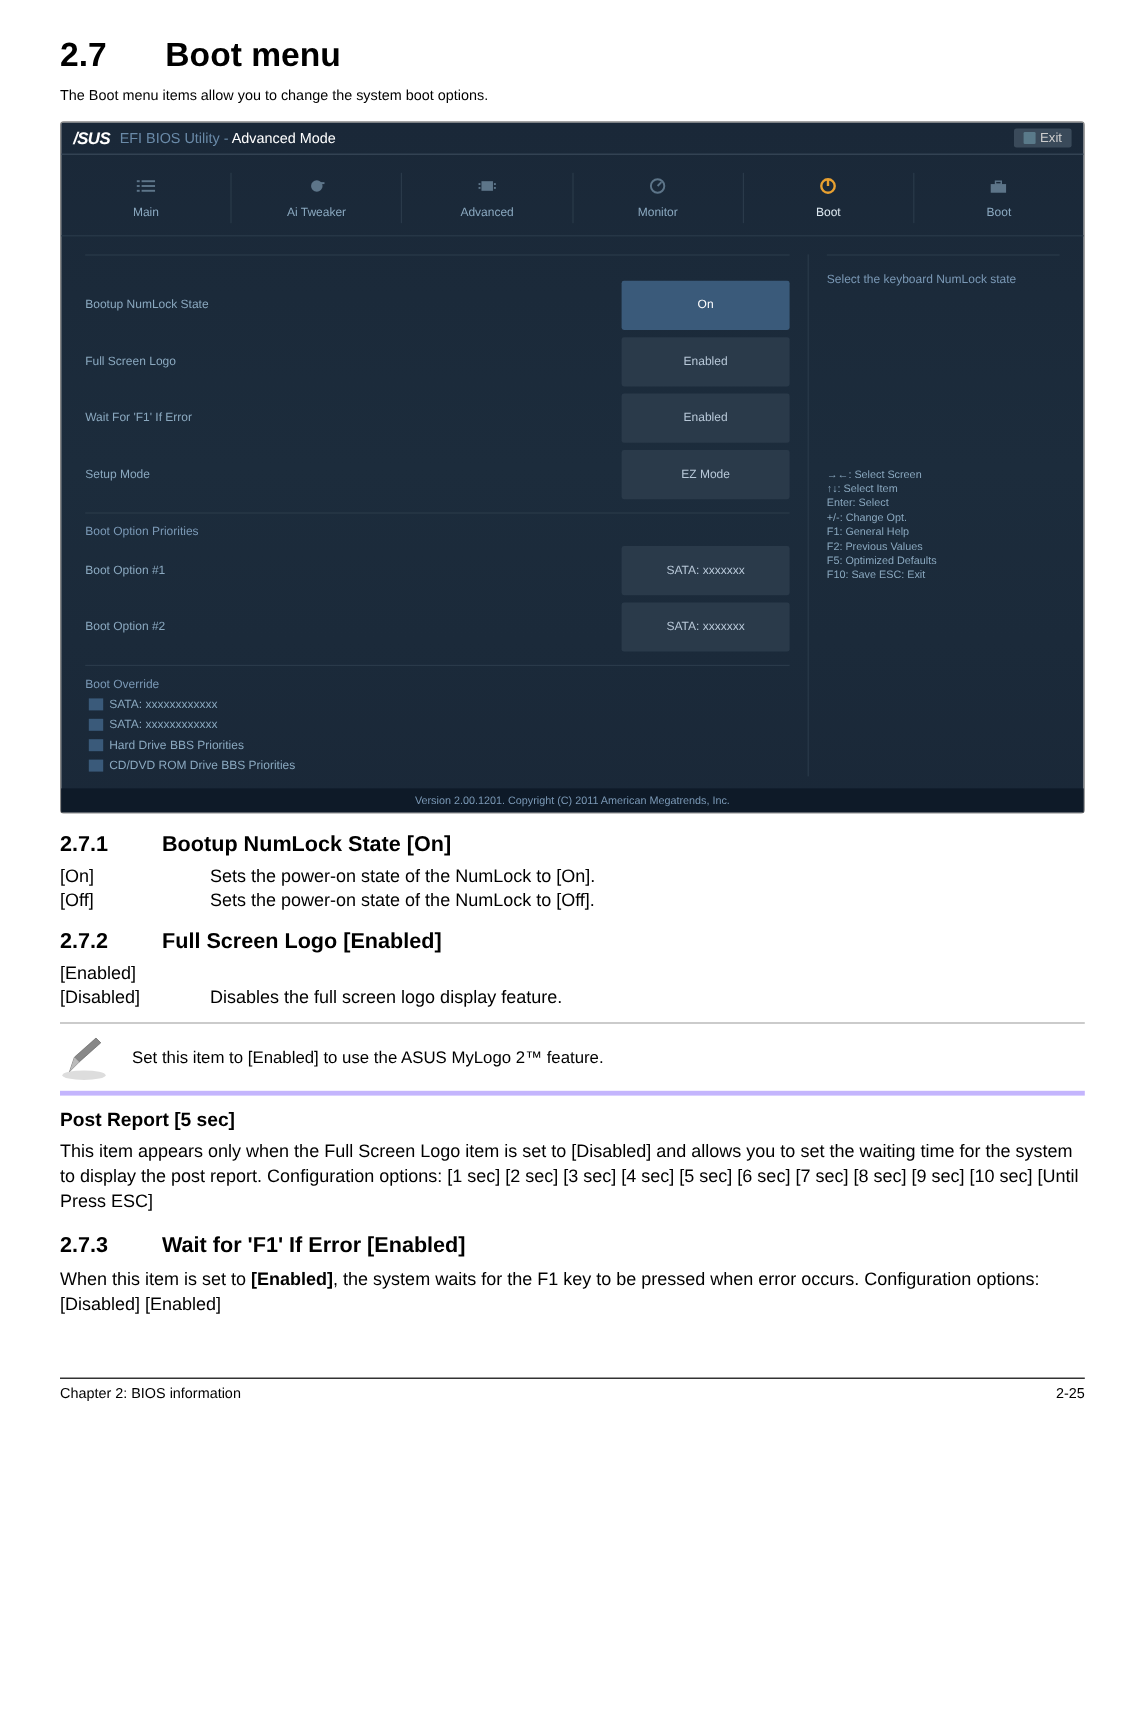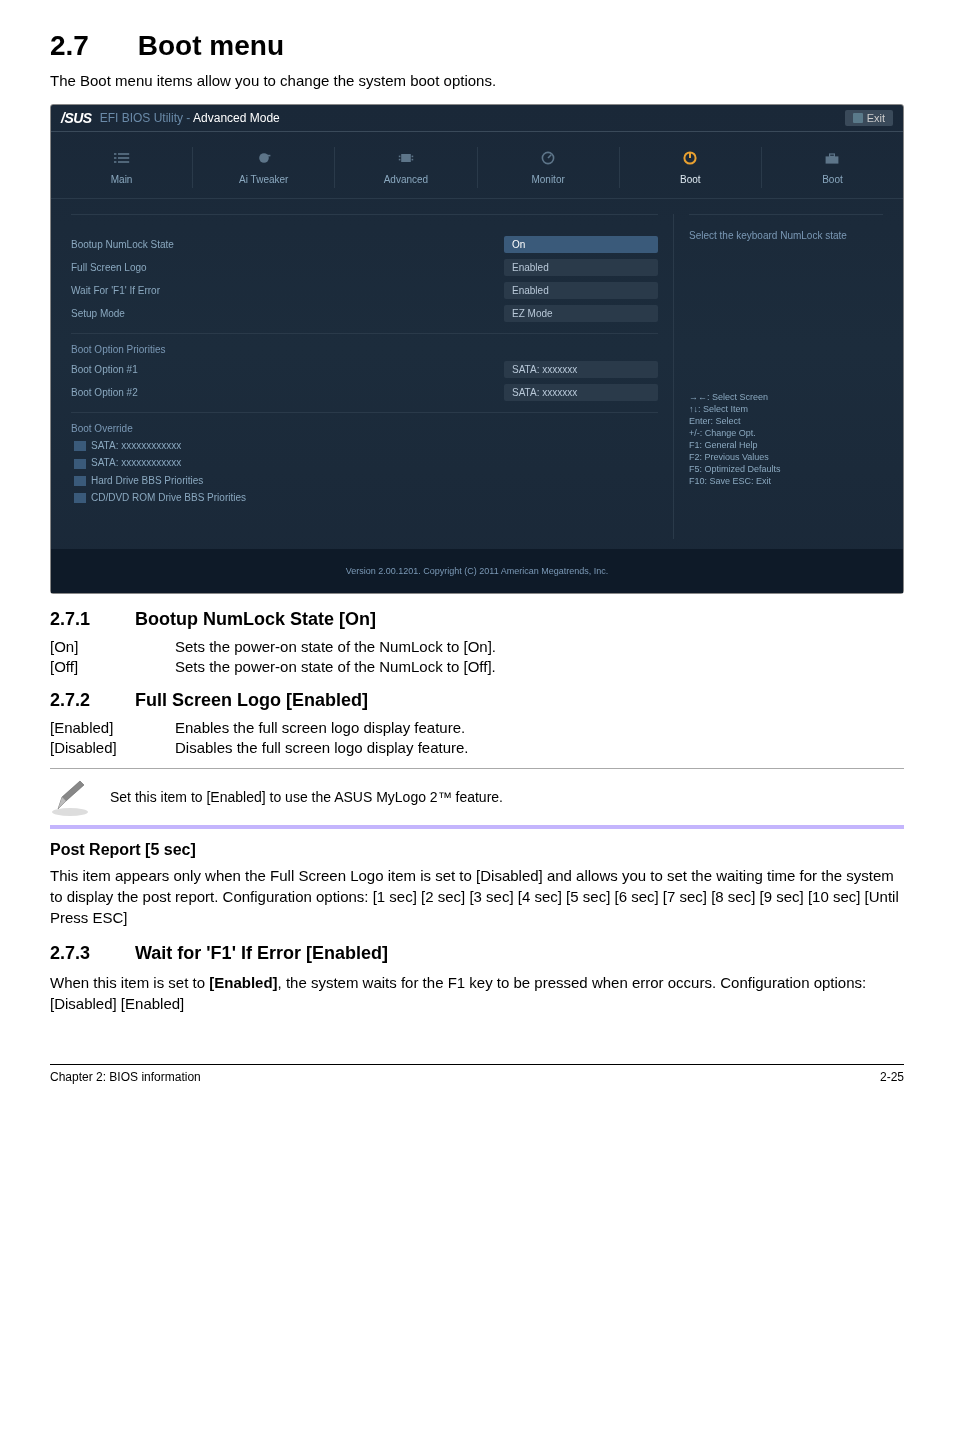--- a/index.html
+++ b/index.html
@@ -17,21 +17,21 @@
     .section-title {
       font-size: 28px;
       font-weight: bold;
       margin-bottom: 10px;
     }
     .section-number {
       display: inline-block;
       width: 80px;
     }
     .section-desc {
-      font-size: 15px;
+      font-size: 12px;
       margin-bottom: 15px;
     }
     .bios-window {
       background: linear-gradient(180deg, #1a2838 0%, #1c2c3c 50%, #1a2838 100%);
       border: 1px solid #888;
       border-radius: 3px;
       padding: 0;
       margin-bottom: 15px;
       color: #b8c8d8;
       font-size: 11px;
@@ -129,24 +129,24 @@
       display: flex;
       align-items: center;
       padding: 3px 0;
       font-size: 10px;
       color: #8aa8bf;
     }
     .setting-label {
       flex: 1;
     }
     .setting-value {
-      width: 154px;
-      text-align: left;
+      width: 140px;
+      text-align: center;
       background: #2a3a4a;
-      padding: 3px 8px;
+      padding: 15px 8px;
       border-radius: 2px;
       color: #b8c8d8;
       font-size: 10px;
     }
     .setting-value.highlighted {
       background: #3a5a7a;
       color: #fff;
     }
     .section-header {
       font-size: 10px;
@@ -188,21 +188,21 @@
       font-size: 10px;
       color: #7a98b5;
     }
     .help-line {
       font-size: 9px;
       color: #8aa8bf;
       padding: 1px 0;
     }
     .bios-footer {
       text-align: center;
-      padding: 17px;
+      padding: 5px;
       font-size: 9px;
       color: #7a98b5;
       background: #0e1a28;
     }
     .subsection-title {
       font-size: 18px;
       font-weight: bold;
       margin: 15px 0 8px 0;
     }
     .sub-number {
@@ -410,21 +410,20 @@
   <span class="option-key">[Off]</span>
   <span class="option-val">Sets the power-on state of the NumLock to [Off].</span>
 </div>
 
 <h2 class="subsection-title">
   <span class="sub-number">2.7.2</span>
   <span>Full Screen Logo [Enabled]</span>
 </h2>
 <div class="option-row">
   <span class="option-key">[Enabled]</span>
-  <span class="option-val">Enables the full screen logo display feature.</span>
 </div>
 <div class="option-row">
   <span class="option-key">[Disabled]</span>
   <span class="option-val">Disables the full screen logo display feature.</span>
 </div>
 
 <div class="note-box">
   <svg class="note-icon" viewBox="0 0 40 40">
     <ellipse cx="20" cy="35" rx="18" ry="4" fill="#ddd"></ellipse>
     <path d="M 8 32 L 12 20 L 30 4 L 34 8 L 16 24 Z" fill="#888" stroke="#555" stroke-width="0.5"></path>

